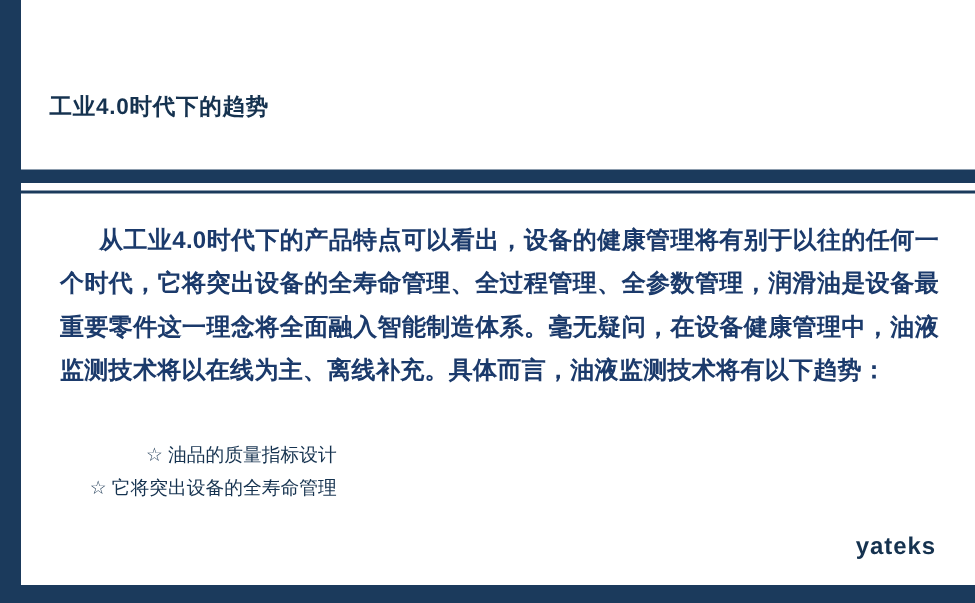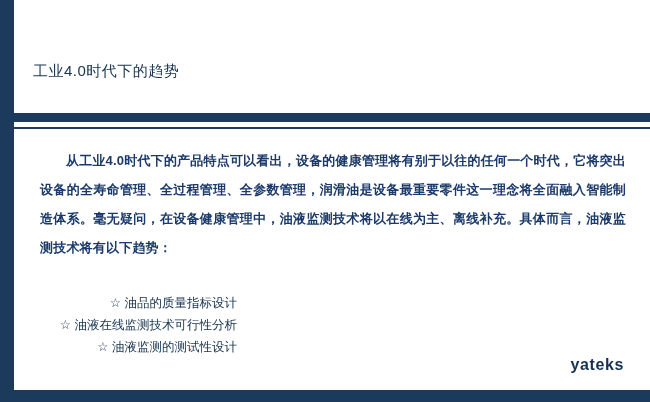--- a/index.html
+++ b/index.html
@@ -37,21 +37,21 @@
     width: 650px;
     height: 12px;
     background: #1b3a5c;
   }
   
   .title {
     position: absolute;
     left: 33px;
     top: 62px;
     font-size: 15px;
-    font-weight: normal;
+    font-weight: bold;
     color: #15324f;
     letter-spacing: 0.5px;
     white-space: nowrap;
   }
   
   .title-rule-thick {
     position: absolute;
     left: 14px;
     top: 113px;
     width: 636px;
@@ -65,21 +65,21 @@
     width: 636px;
     height: 2px;
     background: #1b3a5c;
   }
   
   .body-para {
     position: absolute;
     left: 40px;
     top: 146px;
     width: 586px;
-    font-size: 13px;
+    font-size: 16px;
     line-height: 29px;
     color: #1b3a6b;
     font-weight: bold;
     text-indent: 26px;
     text-align: justify;
     letter-spacing: 0.2px;
   }
   
   .subhead {
     position: absolute;
@@ -135,23 +135,19 @@
   <div class="body-para">从工业4.0时代下的产品特点可以看出，设备的健康管理将有别于以往的任何一个时代，它将突出设备的全寿命管理、全过程管理、全参数管理，润滑油是设备最重要零件这一理念将全面融入智能制造体系。毫无疑问，在设备健康管理中，油液监测技术将以在线为主、离线补充。具体而言，油液监测技术将有以下趋势：</div>
 
 
   <div class="bullets">
     <div class="bullet-row">
       <span class="bullet-mark">☆</span>
       <span>油品的质量指标设计</span>
     </div>
     <div class="bullet-row">
       <span class="bullet-mark">☆</span>
-      <span>油液在线监测技术可行性分析</span>
-    </div>
-    <div class="bullet-row">
-      <span class="bullet-mark">☆</span>
-      <span>油液监测的测试性设计</span>
+      <span>它将突出设备的全寿命管理</span>
     </div>
   </div>
 
   <div class="logo">yateks</div>
 
 </div>
 
 </body></html>

